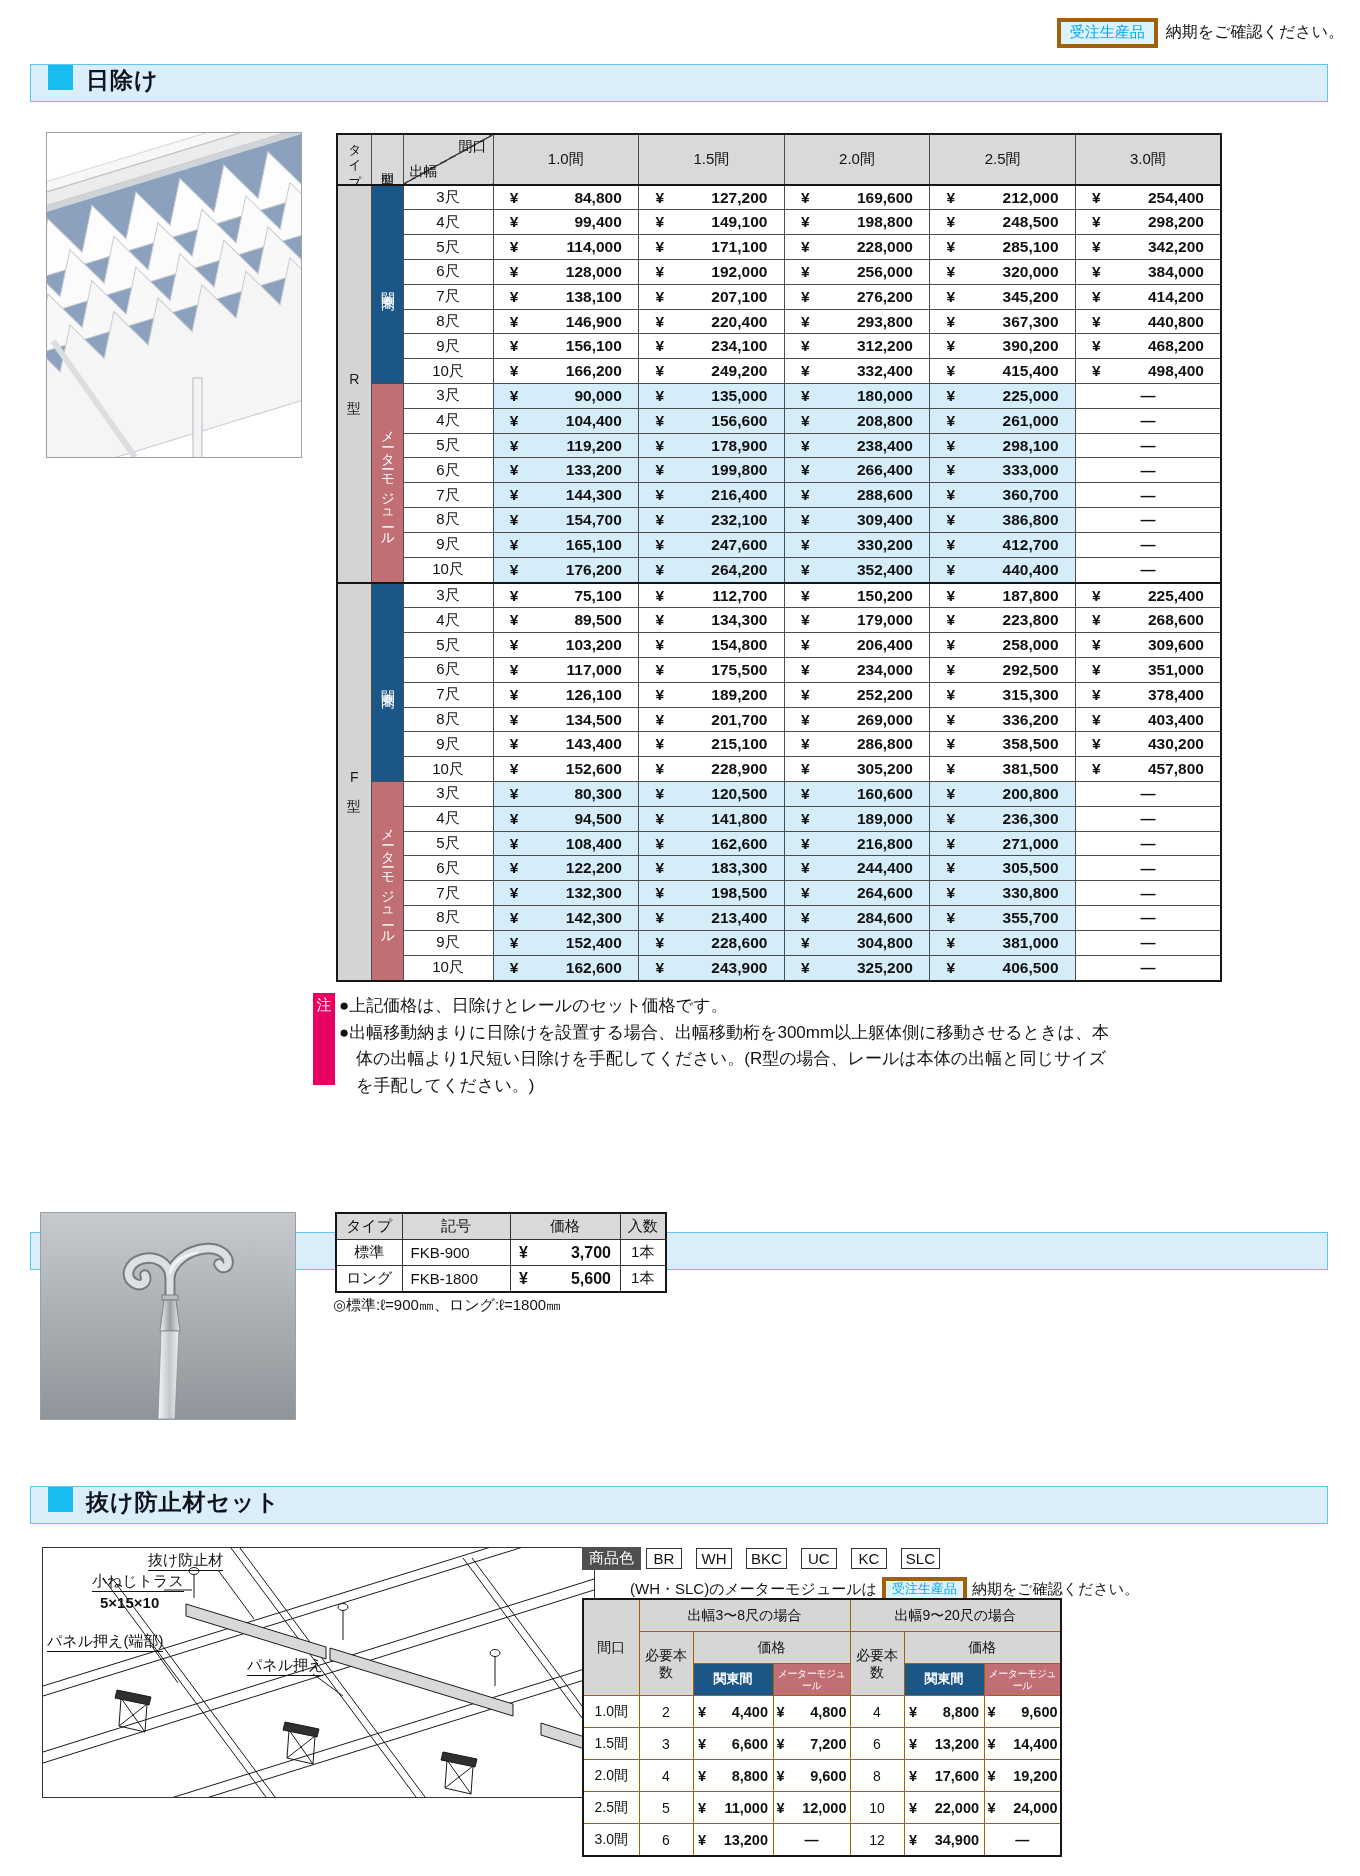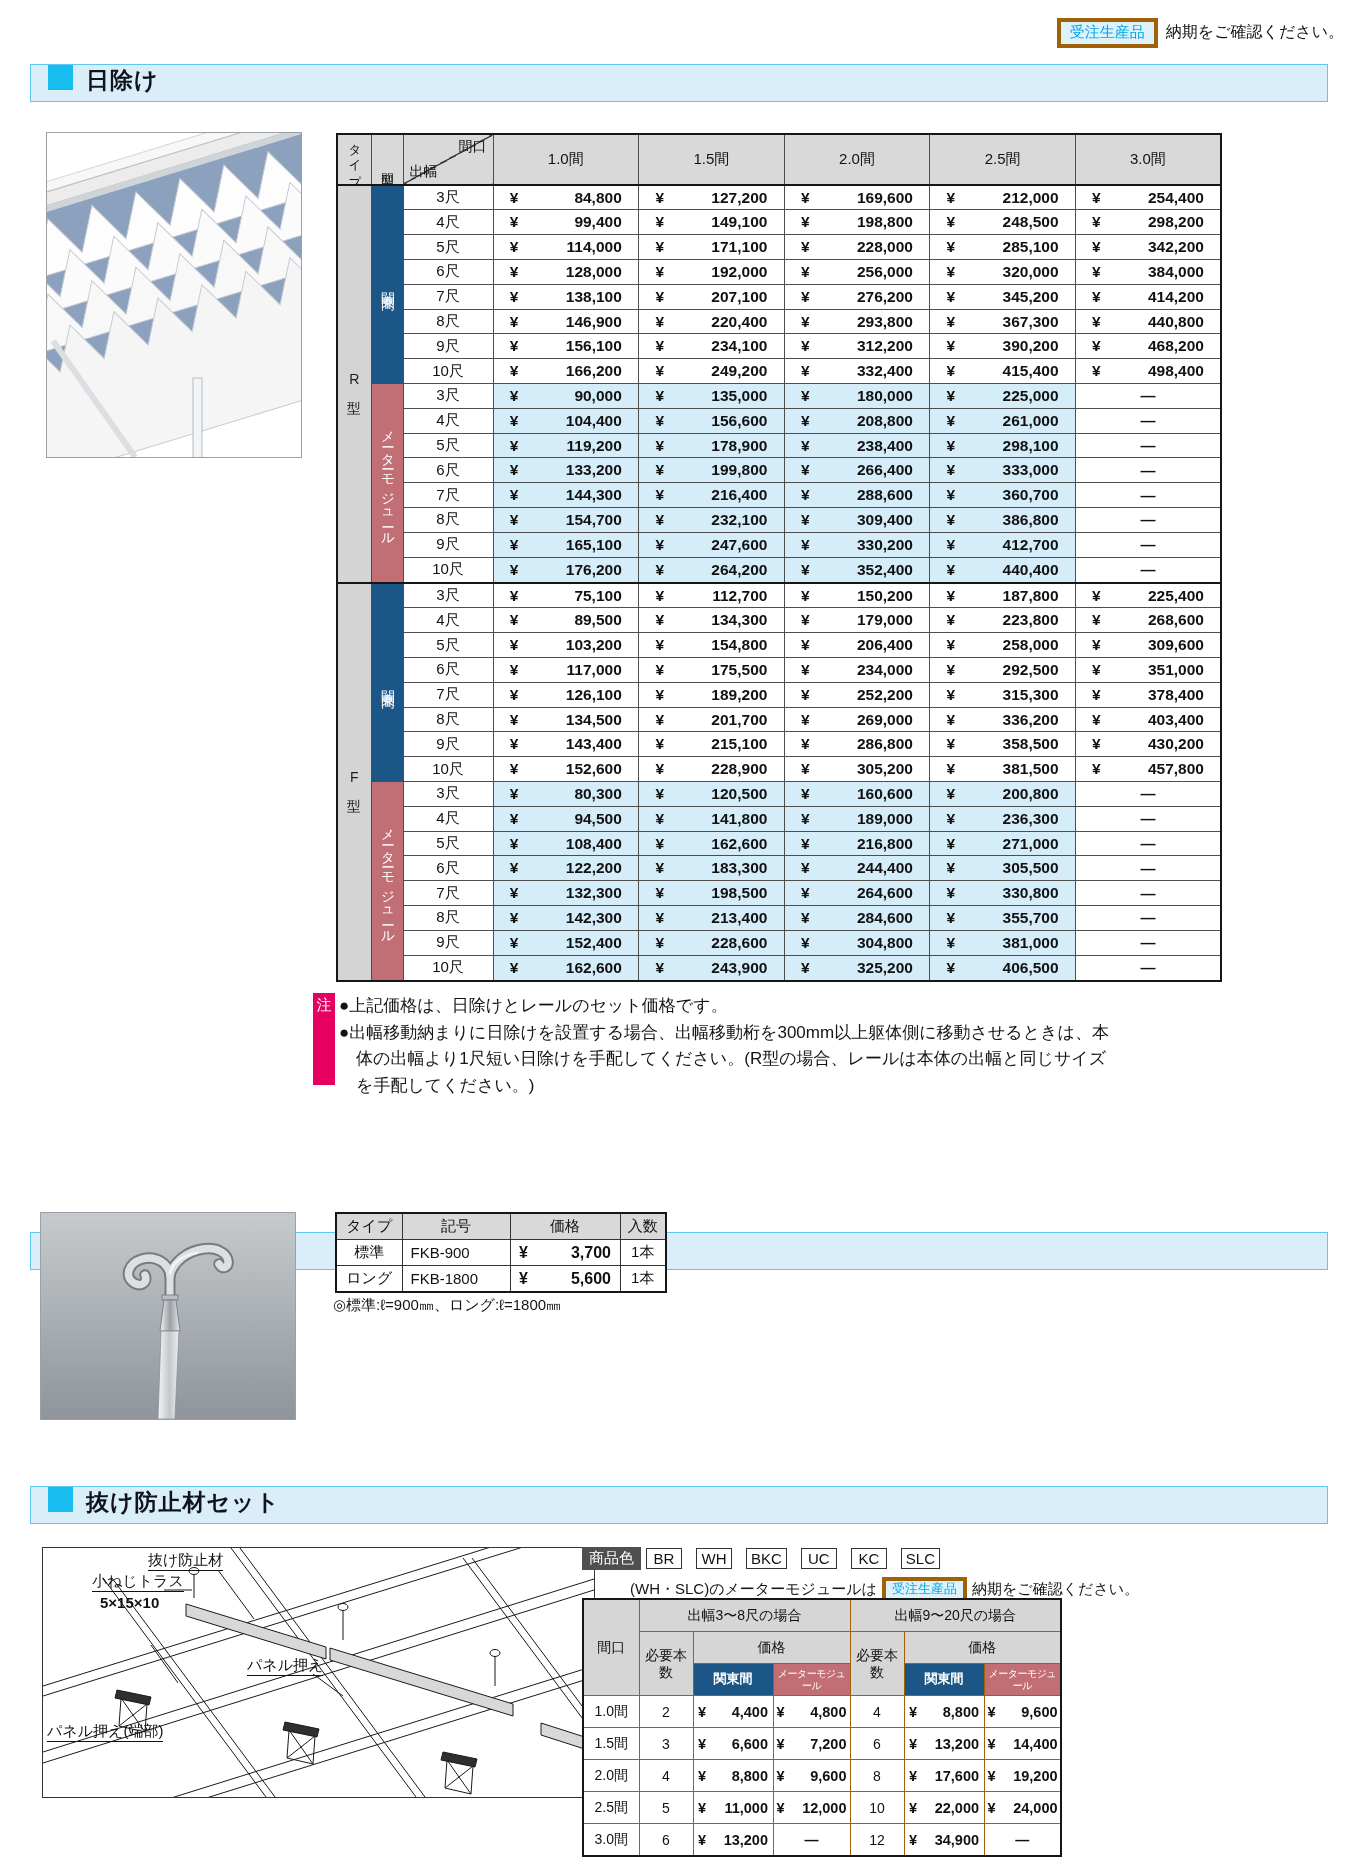--- a/index.html
+++ b/index.html
@@ -1267,21 +1267,21 @@
         <line x1="121" y1="42" x2="149" y2="42"></line>
         <line x1="108" y1="97" x2="135" y2="135"></line>
         <line x1="270" y1="126" x2="300" y2="148"></line>
       </g>
     </svg>
   </div>
 
   <div class="dlabel ul" style="left:148px; top:1551px;">抜け防止材</div>
   <div class="dlabel ul" style="left:92px; top:1572px;">小ねじトラス</div>
   <div class="dlabel" style="left:100px; top:1594px;font-weight:bold;">5×15×10</div>
-  <div class="dlabel ul" style="left:47px; top:1722px;">パネル押え(端部)</div>
+  <div class="dlabel ul" style="left:47px; top:1632px;">パネル押え(端部)</div>
   <div class="dlabel ul" style="left:247px; top:1656px;">パネル押え</div>
 
   <div class="colors-row">
     <span class="colors-label">商品色</span>
     <span id="color-chips" style="display:flex; gap:14px;">
         <span class="color-chip">BR</span>
         <span class="color-chip">WH</span>
         <span class="color-chip">BKC</span>
         <span class="color-chip">UC</span>
         <span class="color-chip">KC</span>

